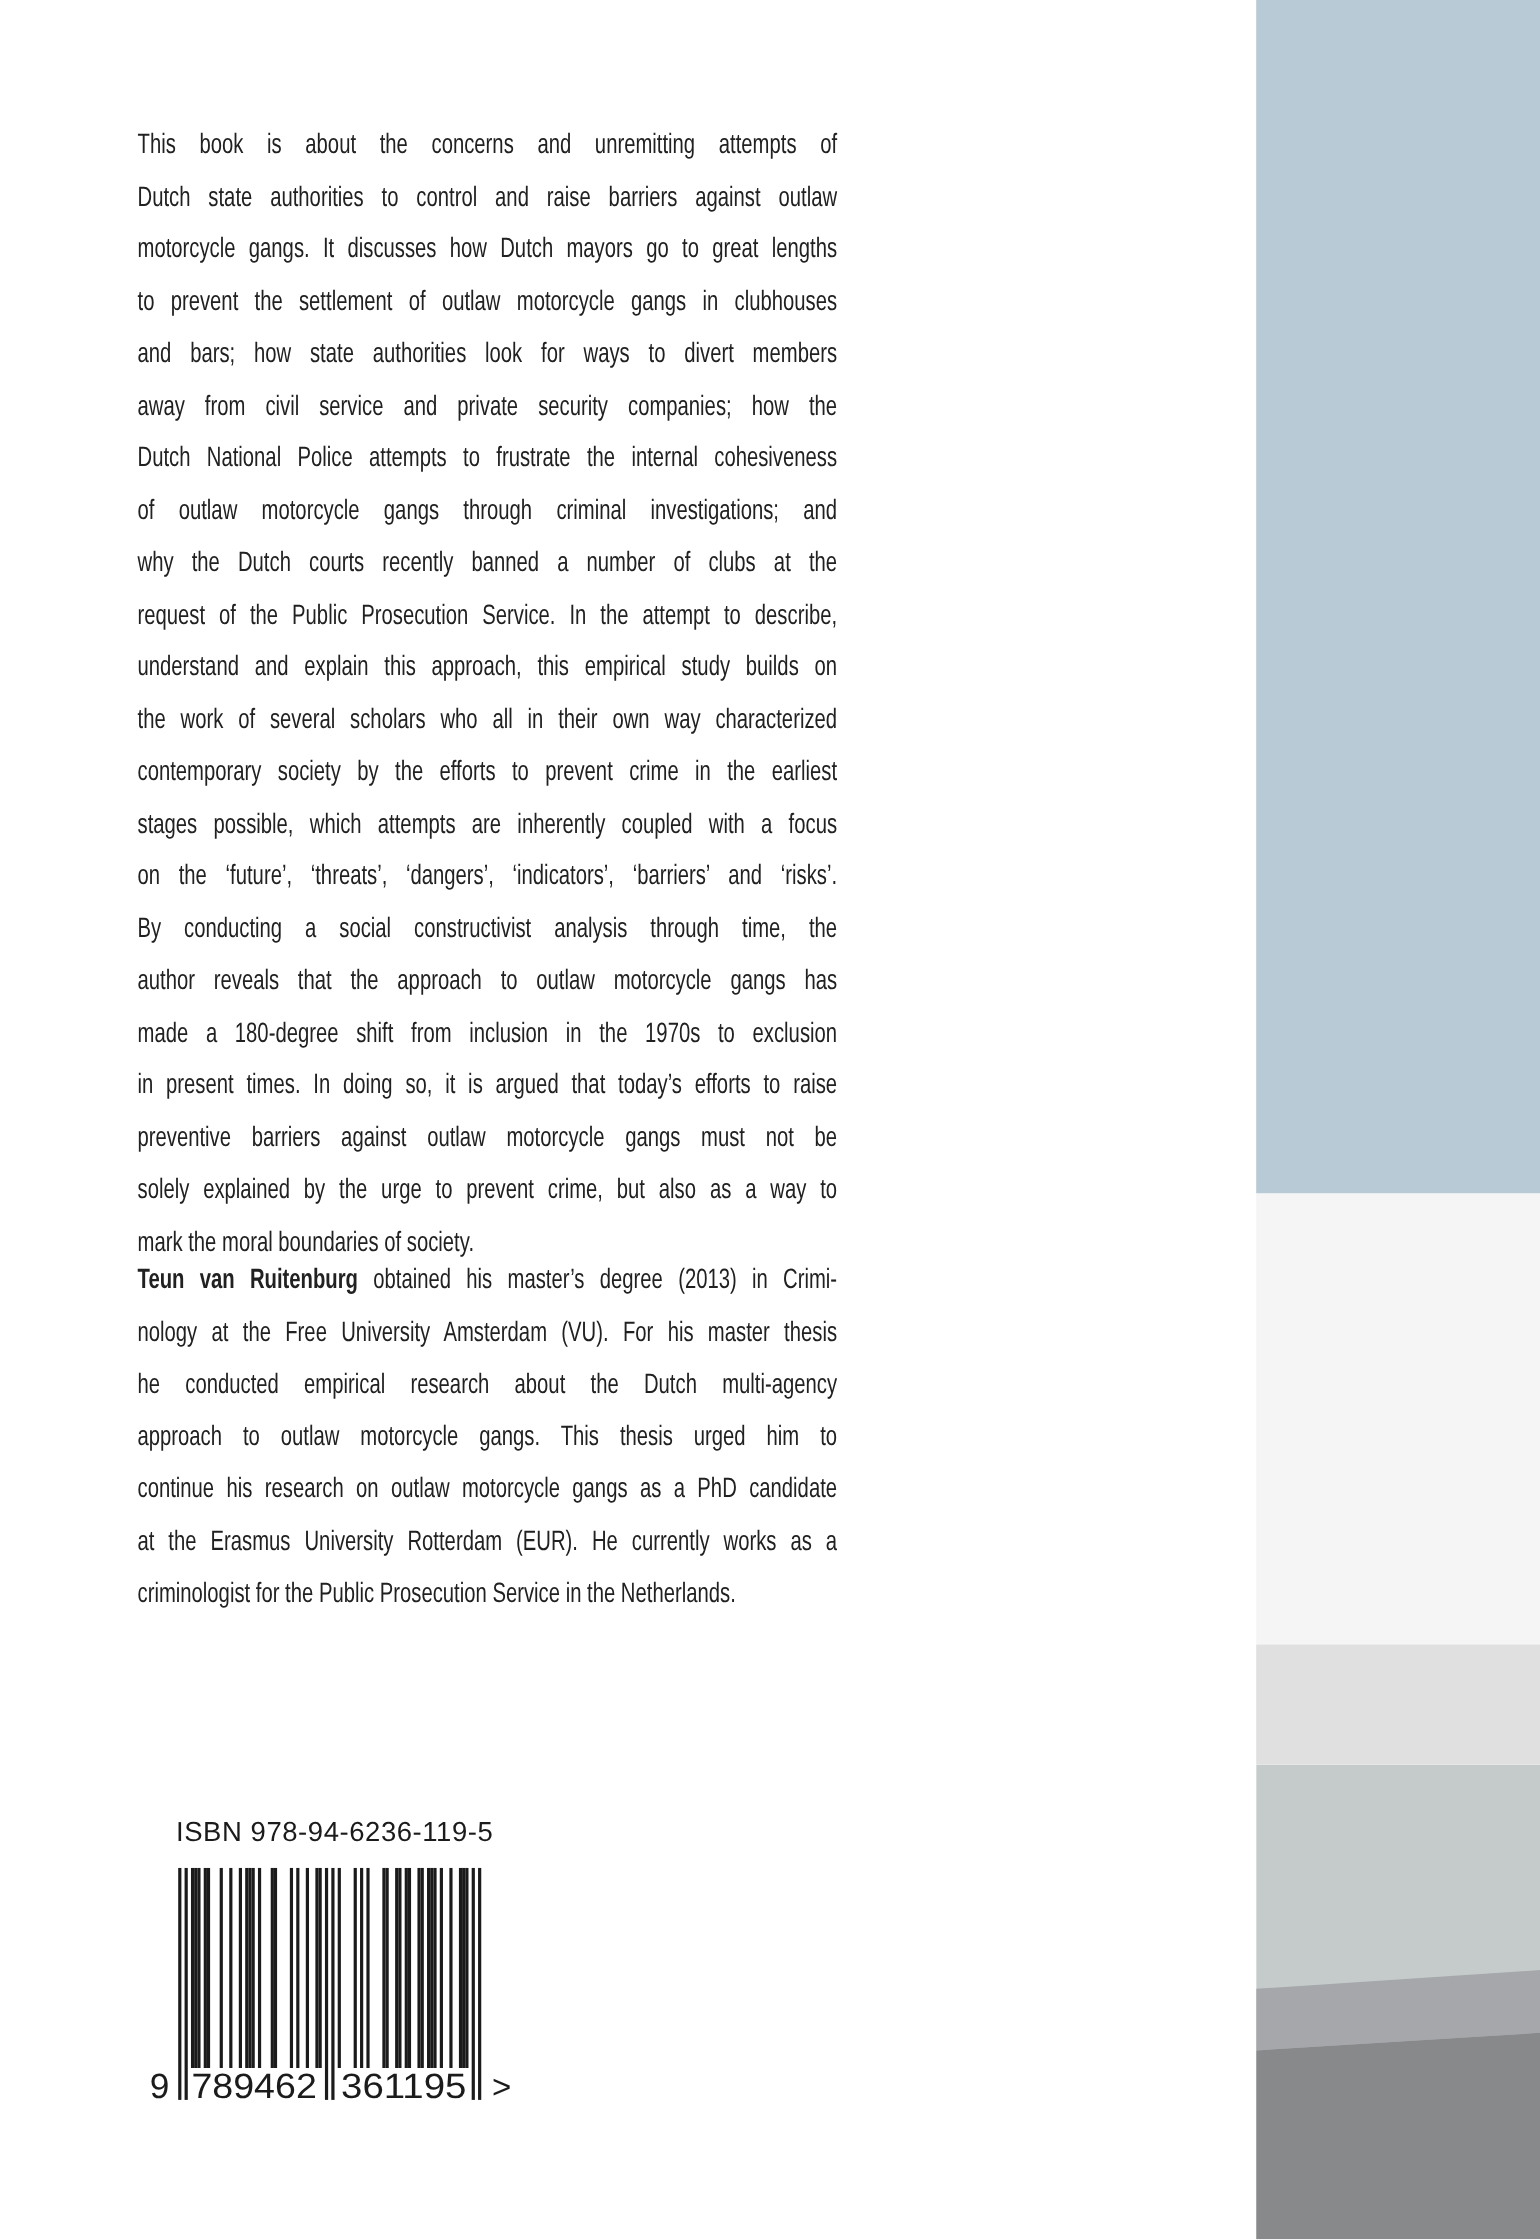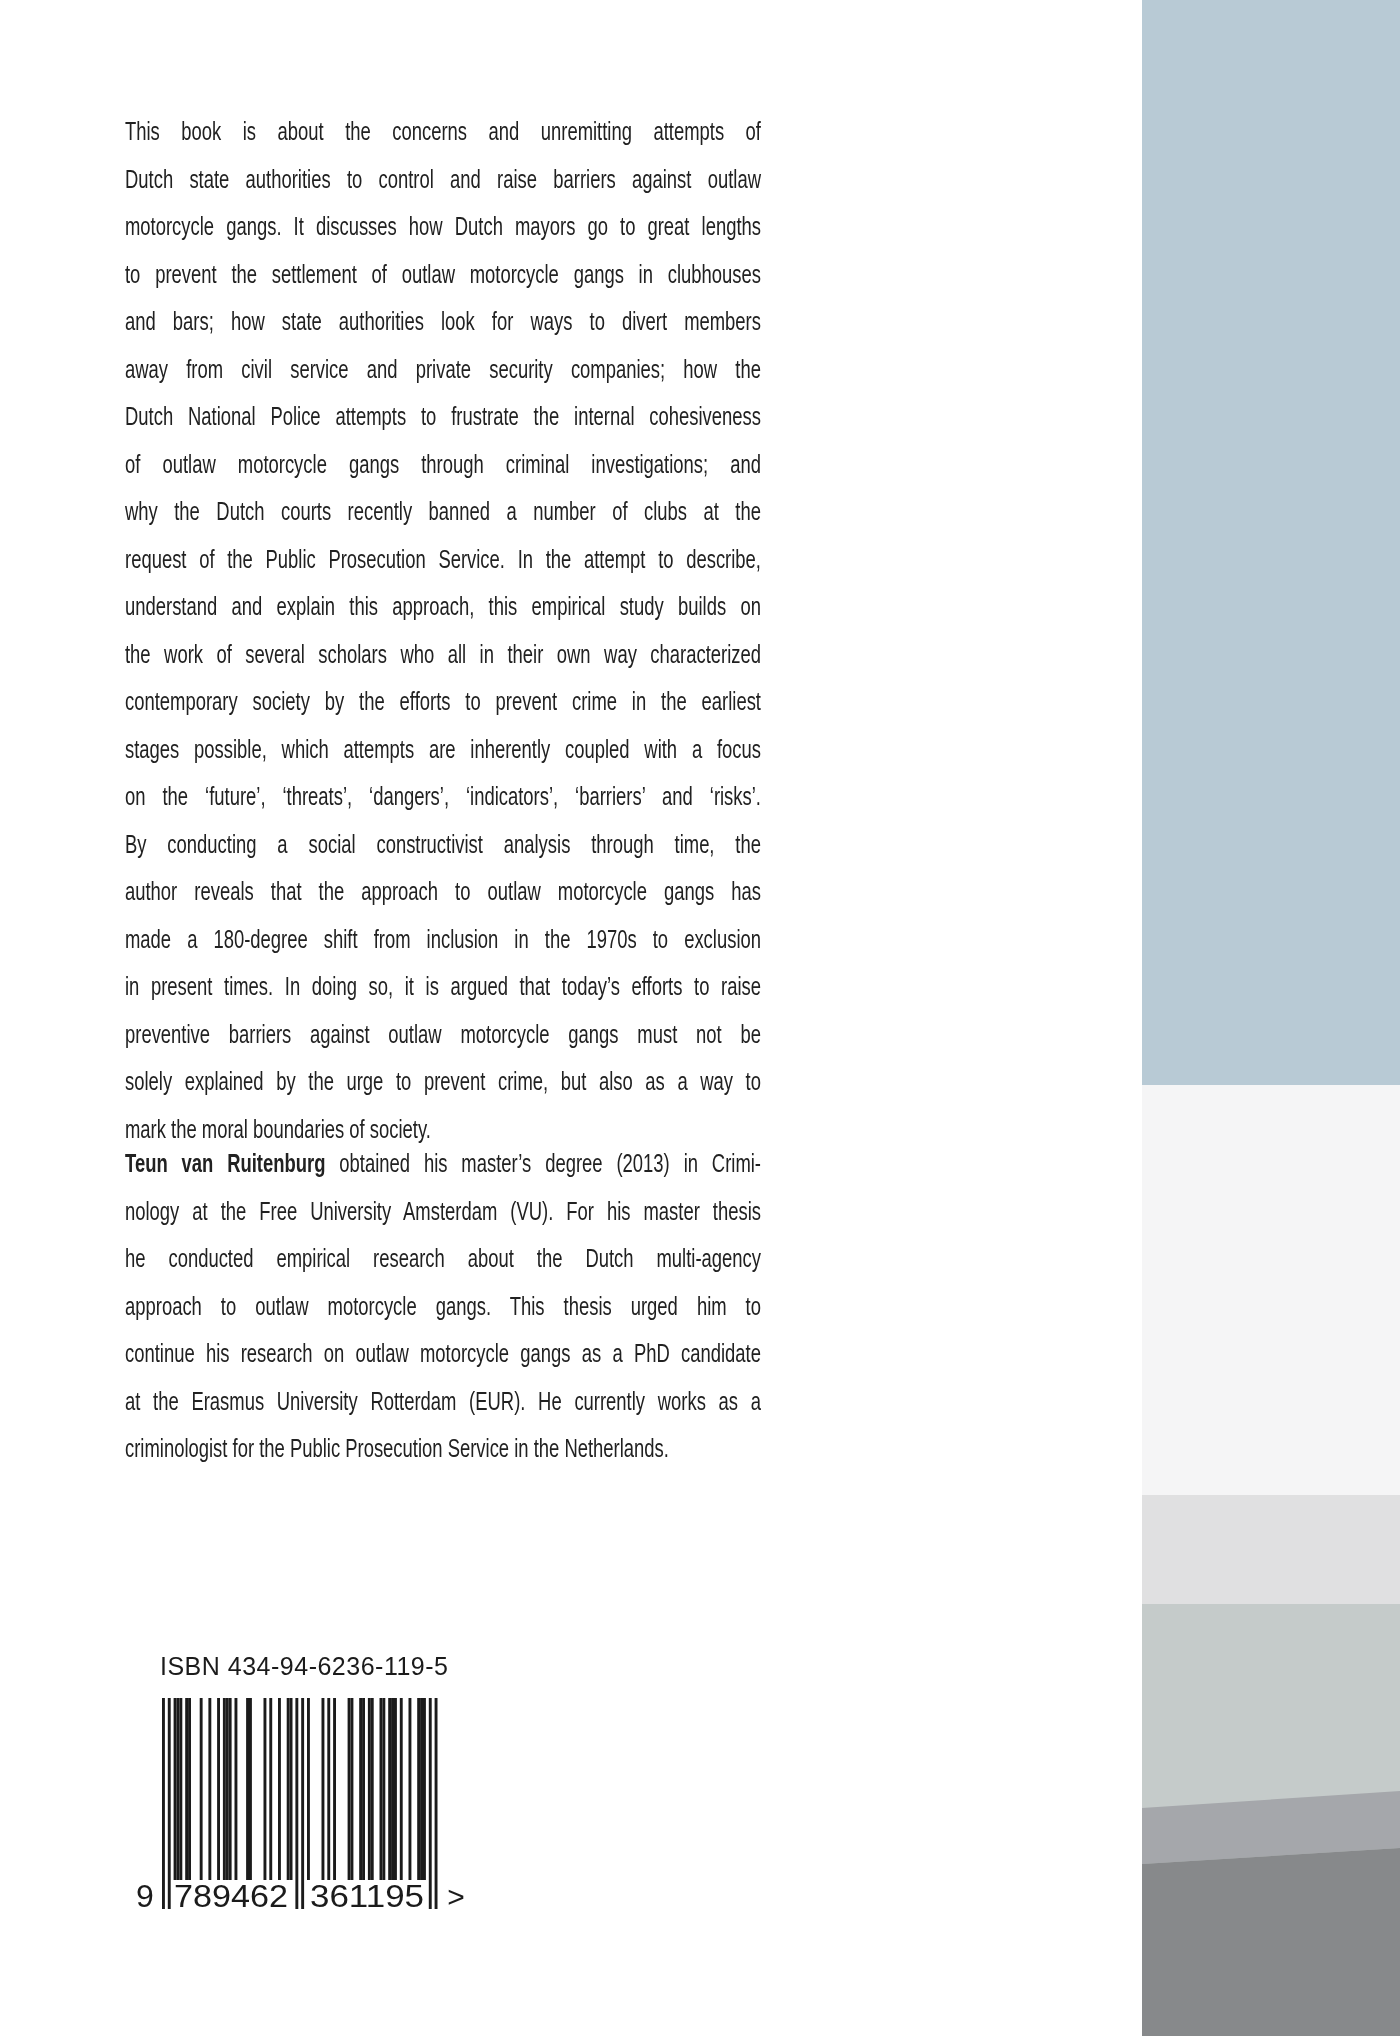--- a/index.html
+++ b/index.html
@@ -80,21 +80,21 @@
         <div class="jline"><b>Teun van Ruitenburg</b> obtained his master’s degree (2013) in Crimi-</div>
         <div class="jline">nology at the Free University Amsterdam (VU). For his master thesis</div>
         <div class="jline">he conducted empirical research about the Dutch multi-agency</div>
         <div class="jline">approach to outlaw motorcycle gangs. This thesis urged him to</div>
         <div class="jline">continue his research on outlaw motorcycle gangs as a PhD candidate</div>
         <div class="jline">at the Erasmus University Rotterdam (EUR). He currently works as a</div>
         <div class="jline last">criminologist for the Public Prosecution Service in the Netherlands.</div>
       </div>
   </div>
 
-  <div class="isbn-label">ISBN 434-94-6236-119-5</div>
+  <div class="isbn-label">ISBN 978-94-6236-119-5</div>
 
   <svg id="barcode" width="360" height="215" viewBox="0 0 360 215">
       <rect x="34.00" y="0" width="2.90" height="211" fill="#1b1b1b"></rect>
       <rect x="39.80" y="0" width="2.90" height="211" fill="#1b1b1b"></rect>
       <rect x="45.60" y="0" width="2.90" height="182" fill="#1b1b1b"></rect>
       <rect x="48.50" y="0" width="2.90" height="182" fill="#1b1b1b"></rect>
       <rect x="51.40" y="0" width="2.90" height="182" fill="#1b1b1b"></rect>
       <rect x="57.20" y="0" width="2.90" height="182" fill="#1b1b1b"></rect>
       <rect x="60.10" y="0" width="2.90" height="182" fill="#1b1b1b"></rect>
       <rect x="71.70" y="0" width="2.90" height="182" fill="#1b1b1b"></rect>

